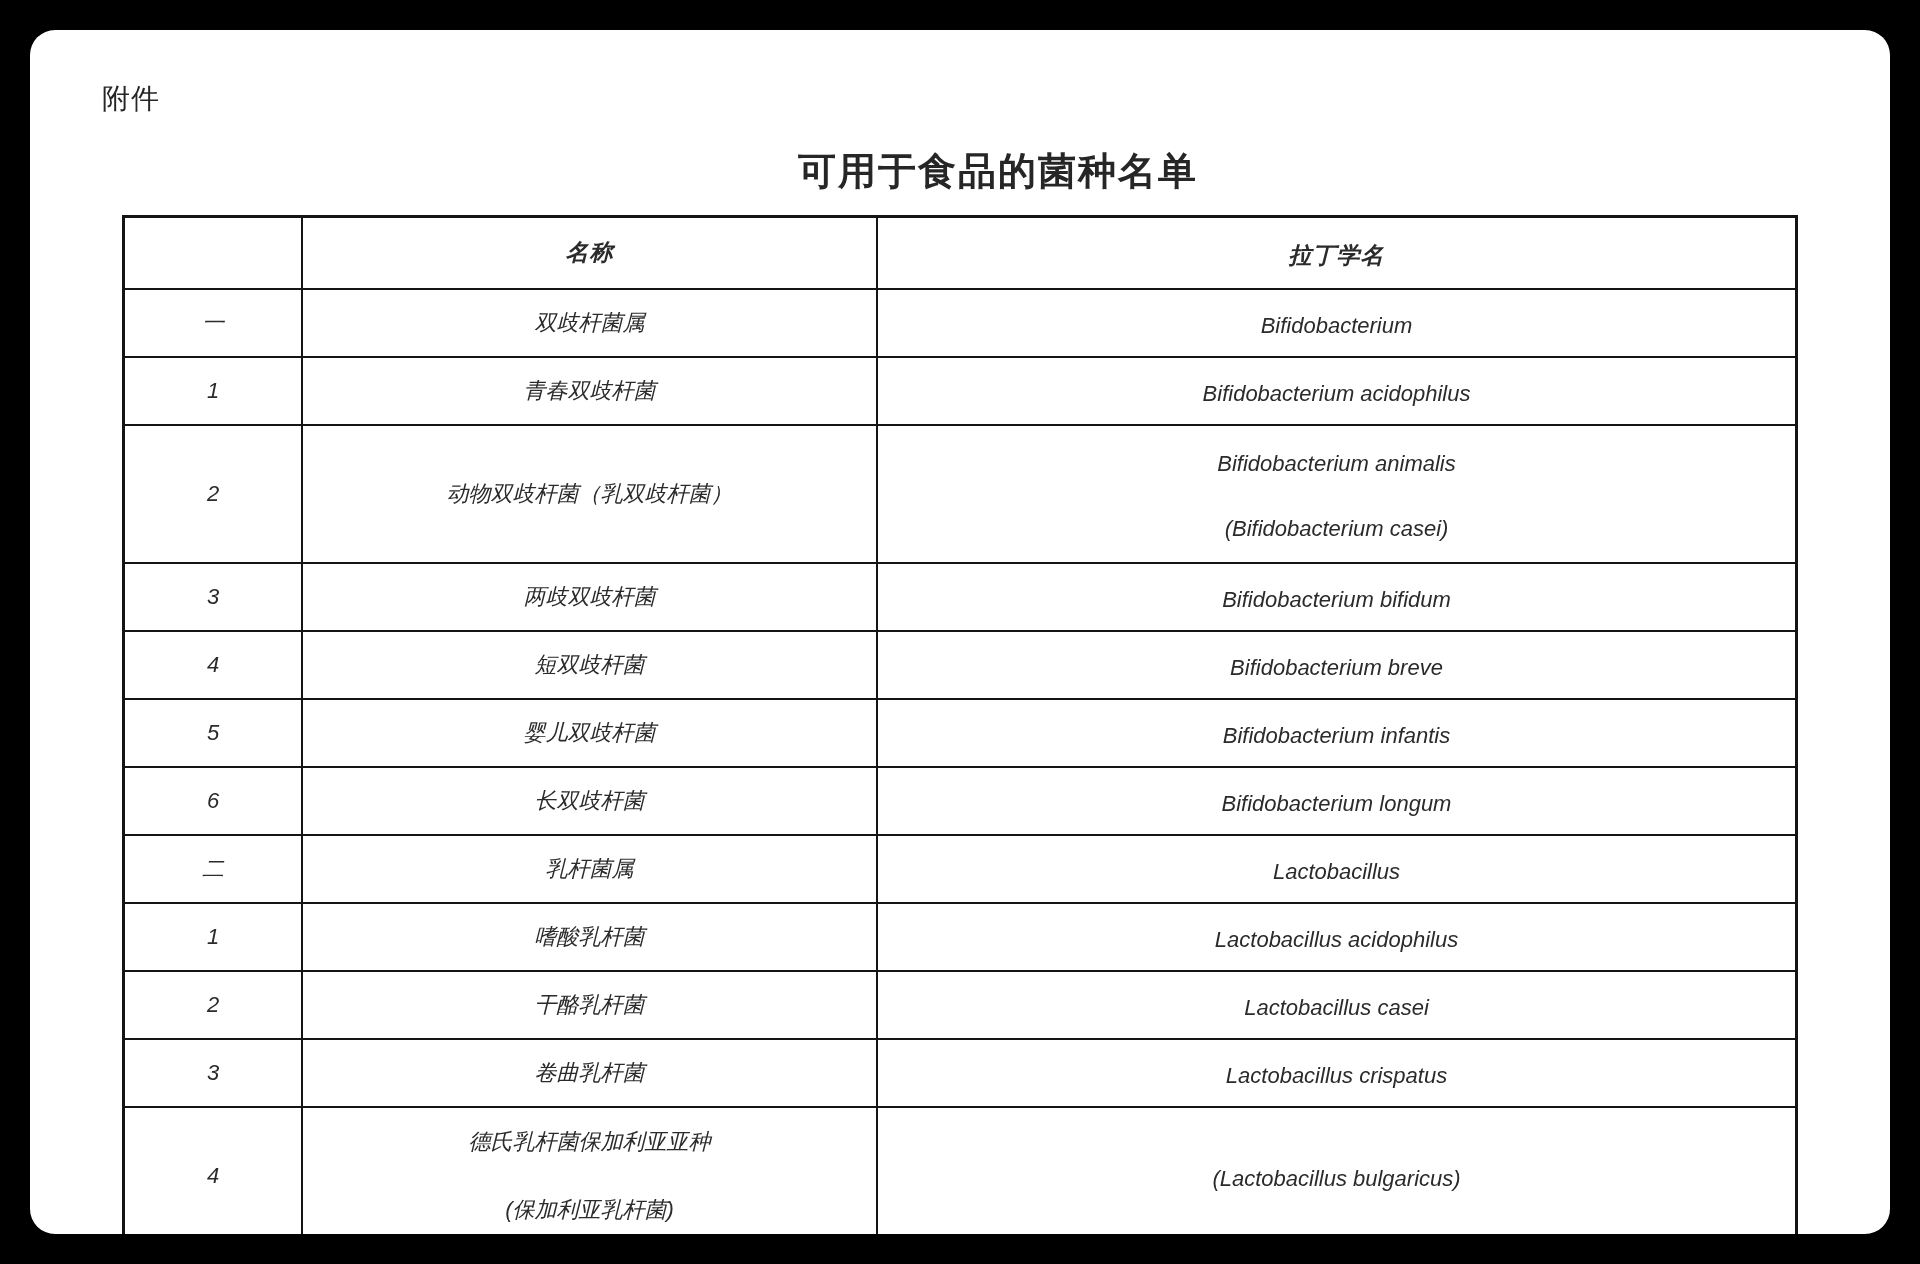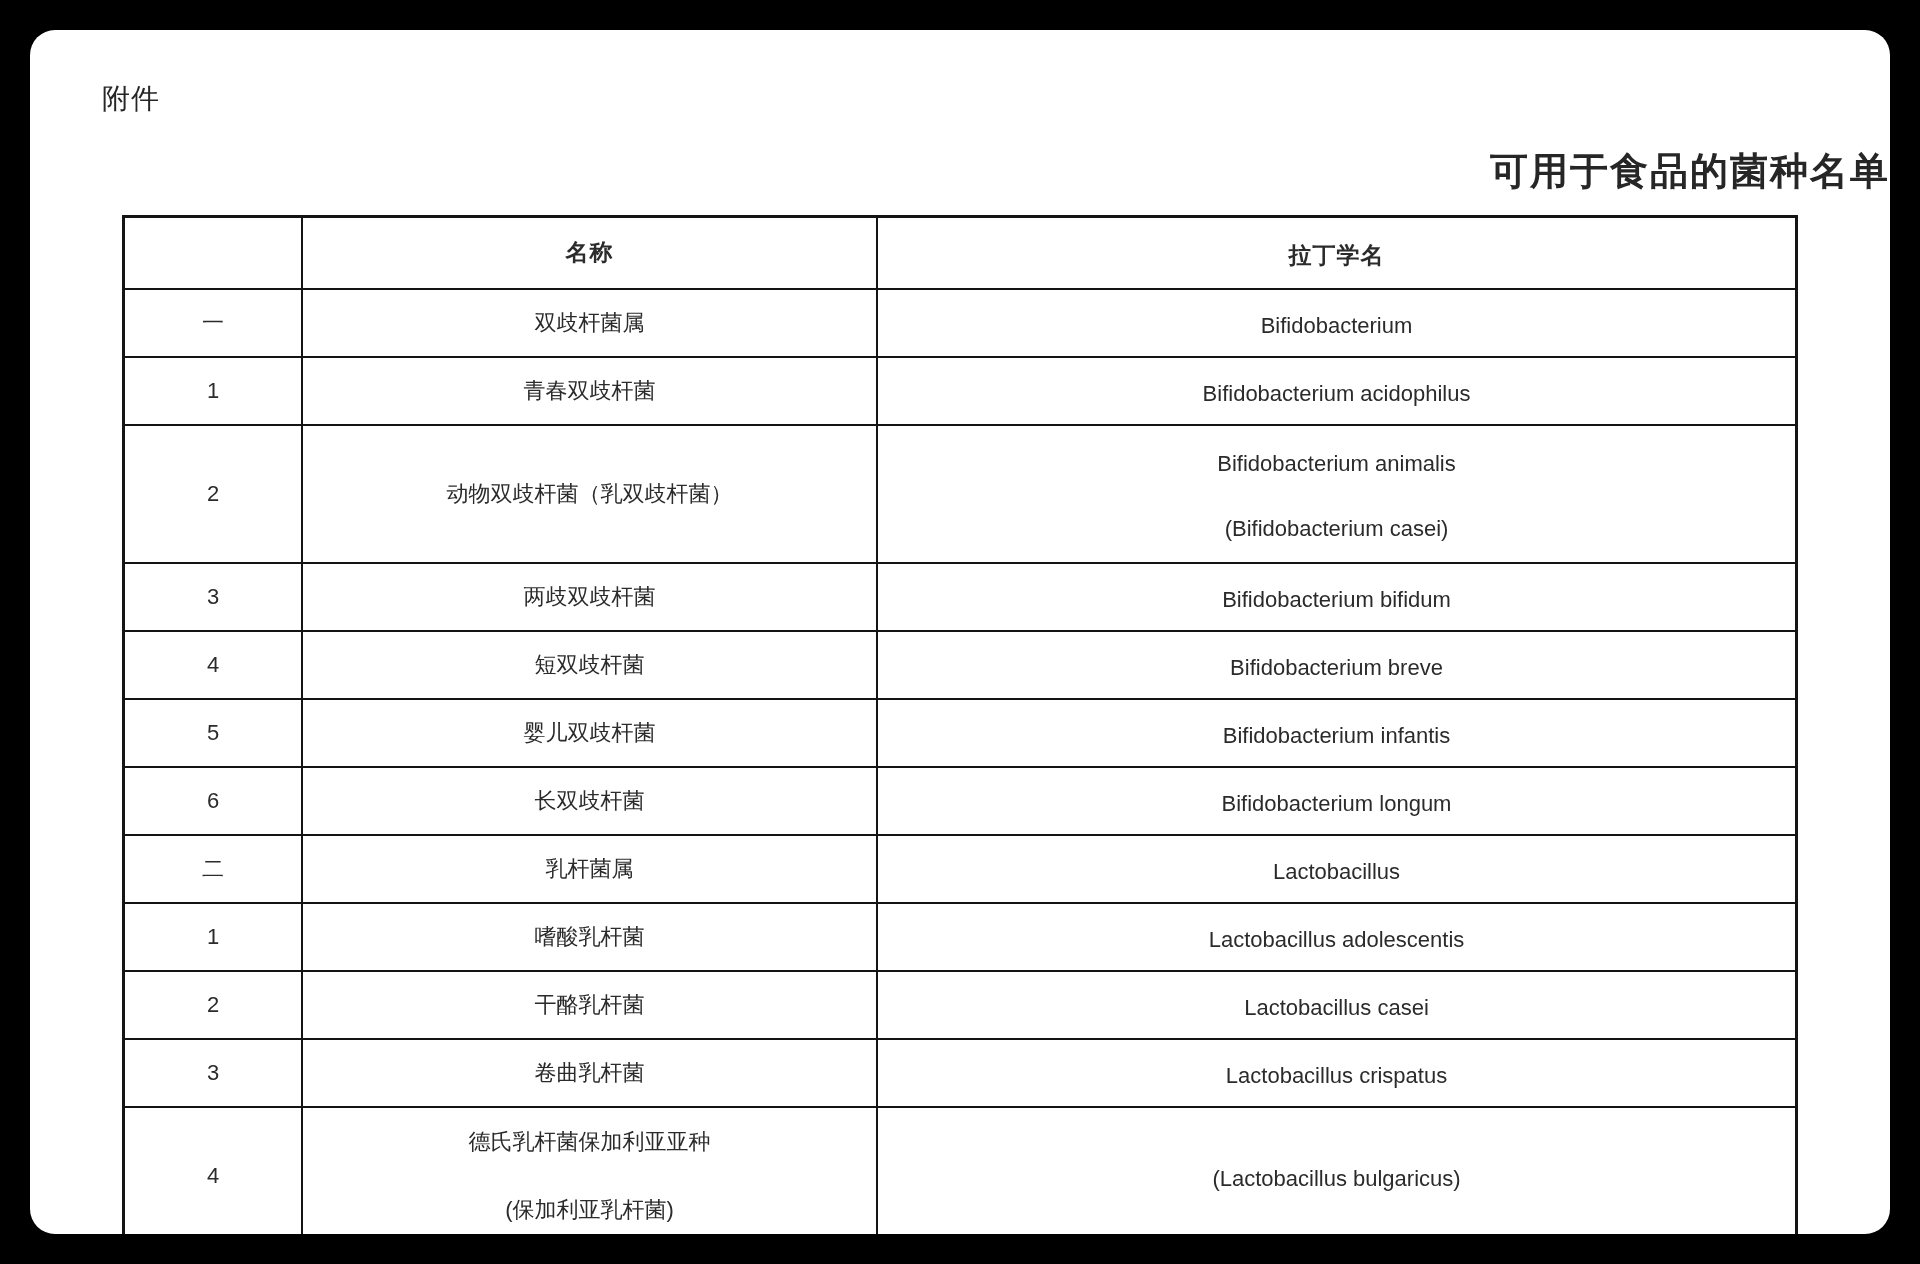--- a/index.html
+++ b/index.html
@@ -21,40 +21,40 @@
     position:absolute;left:30px;top:30px;width:1860px;height:1204px;
     background:#ffffff;border-radius:25px;overflow:hidden;
   }
   .attachment{
     position:absolute;left:72px;top:50px;
     font-size:28px;letter-spacing:1px;color:#262626;
   }
   .title{
     position:absolute;top:116px;left:0;width:100%;
     padding-left:76px;
-    text-align:right;
+    text-align:center;
     font-size:38px;font-weight:bold;letter-spacing:2px;color:#262626;
   }
   .table{
     position:absolute;left:92px;top:185px;width:1676px;
     border:3px solid var(--line);
     background:#fff;
   }
   .row{
     display:flex;height:68px;border-top:2px solid var(--line);
   }
   .row.header{height:70px;border-top:none;}
   .row.tall{height:138px;}
   .c{display:flex;}
   .c1{width:178px;border-right:2px solid var(--line);}
   .c2{width:575px;border-right:2px solid var(--line);}
   .c3{flex:1;margin-top:6px;}
   .cell{
     display:flex;flex-direction:column;justify-content:space-around;align-items:center;
-    width:100%;height:100%;text-align:center;
+    width:100%;height:100%;text-align:center;font-style:italic;
   }
   .line{
     font-size:22px;color:var(--ink);line-height:1.2;white-space:nowrap;
   }
   .row.header .line{font-weight:bold;font-size:23px;letter-spacing:1px;}
 </style>
 </head>
 <body>
 
 <div class="screen">
@@ -234,21 +234,21 @@
                 <div class="line">1</div>
               </div>
             </div>
     <div class="c c2">
               <div class="cell">
                 <div class="line">嗜酸乳杆菌</div>
               </div>
             </div>
     <div class="c c3">
               <div class="cell">
-                <div class="line">Lactobacillus adolescentis</div>
+                <div class="line">Lactobacillus acidophilus</div>
               </div>
             </div>
   </div>
 
   <div class="row">
     <div class="c c1">
               <div class="cell">
                 <div class="line">2</div>
               </div>
             </div>

